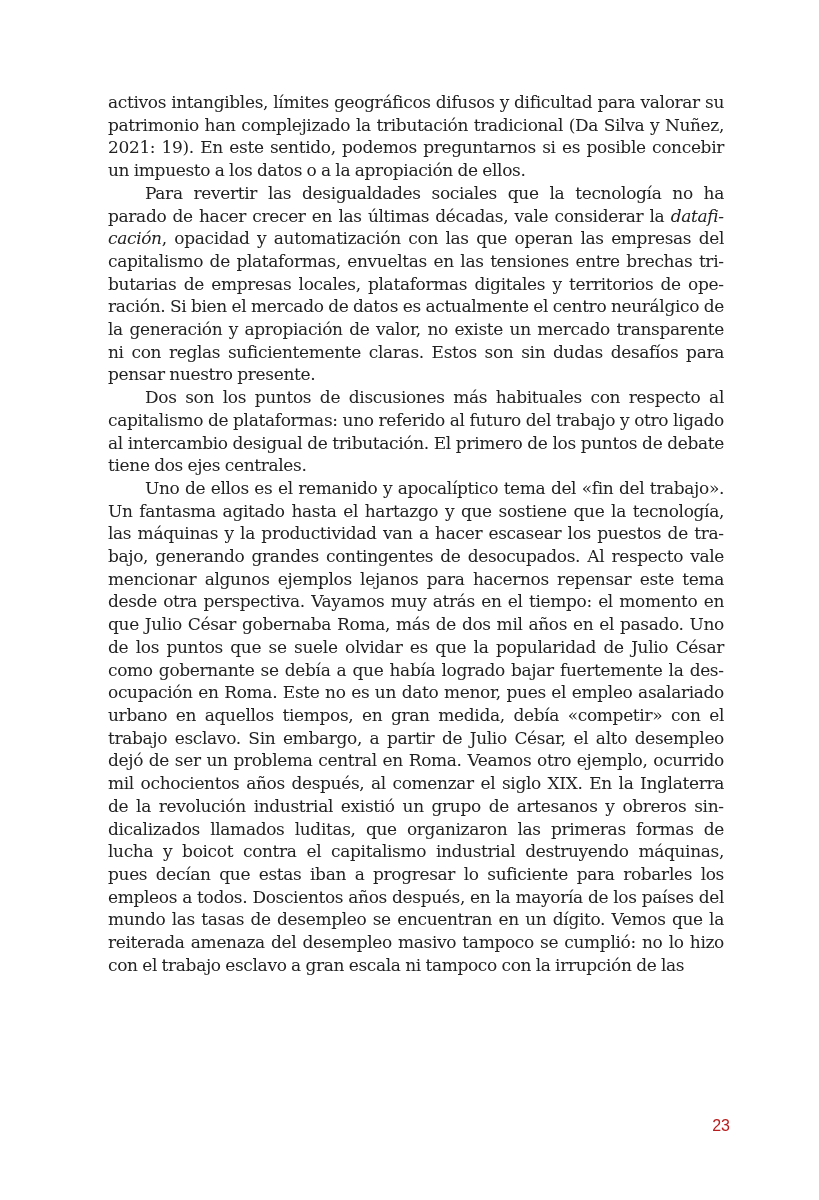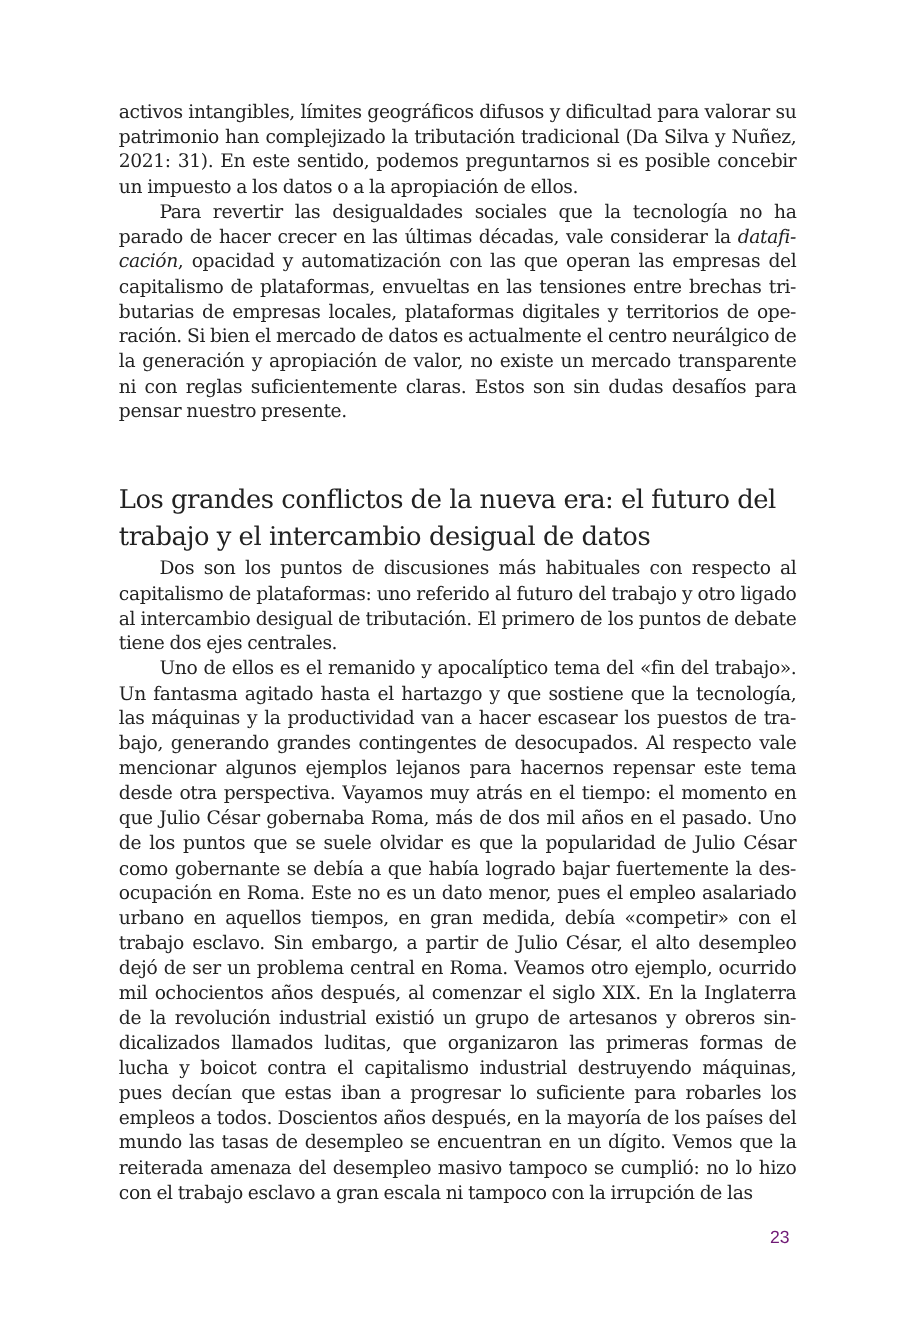--- a/index.html
+++ b/index.html
@@ -44,32 +44,31 @@
       font-size: 23.5px;
       line-height: 32.5px;
       letter-spacing: -0.45px;
       color: #222222;
     }
     .page-number {
       position: absolute;
       left: 700px;
       top: 1117px;
       width: 30px;
-      text-align: left;
+      text-align: right;
       font-family: "Liberation Sans", sans-serif;
       font-size: 16px;
-      color: #701a75;
+      color: #b91c1c;
     }
   </style>
 </head>
 <body>
 
 <div class="page">
-  <p class="para"><span>activos intangibles, límites geográficos difusos y dificultad para valorar su patrimonio han complejizado la tributación tradicional (Da Silva y Nuñez, 2021: 31). En este sentido, podemos preguntarnos si es posible concebir un impuesto a los datos o a la apropiación de ellos.</span></p>
+  <p class="para"><span>activos intangibles, límites geográficos difusos y dificultad para valorar su patrimonio han complejizado la tributación tradicional (Da Silva y Nuñez, 2021: 19). En este sentido, podemos preguntarnos si es posible concebir un impuesto a los datos o a la apropiación de ellos.</span></p>
   <p class="para indent"><span>Para revertir las desigualdades sociales que la tecnología no ha parado de hacer crecer en las últimas décadas, vale considerar la </span><em>datafi­cación</em><span>, opacidad y automatización con las que operan las empresas del capitalismo de plataformas, envueltas en las tensiones entre brechas tri­butarias de empresas locales, plataformas digitales y territorios de ope­ración. Si bien el mercado de datos es actualmente el centro neurálgico de la generación y apropiación de valor, no existe un mercado transpa­rente ni con reglas suficientemente claras. Estos son sin dudas desafíos para pensar nuestro presente.</span></p>
 
-  <h2 class="heading">Los grandes conflictos de la nueva era: el futuro del trabajo y el intercambio desigual de datos</h2>
 
   <p class="para indent"><span>Dos son los puntos de discusiones más habituales con respecto al capitalismo de plataformas: uno referido al futuro del trabajo y otro liga­do al intercambio desigual de tributación. El primero de los puntos de debate tiene dos ejes centrales.</span></p>
   <p class="para indent"><span>Uno de ellos es el remanido y apocalíptico tema del «fin del trabajo». Un fantasma agitado hasta el hartazgo y que sostiene que la tecnología, las máquinas y la productividad van a hacer escasear los puestos de tra­bajo, generando grandes contingentes de desocupados. Al respecto vale mencionar algunos ejemplos lejanos para hacernos repensar este tema desde otra perspectiva. Vayamos muy atrás en el tiempo: el momento en que Julio César gobernaba Roma, más de dos mil años en el pasado. Uno de los puntos que se suele olvidar es que la popularidad de Julio César como gobernante se debía a que había logrado bajar fuertemente la des­ocupación en Roma. Este no es un dato menor, pues el empleo asalariado urbano en aquellos tiempos, en gran medida, debía «competir» con el trabajo esclavo. Sin embargo, a partir de Julio César, el alto desempleo dejó de ser un problema central en Roma. Veamos otro ejemplo, ocurrido mil ochocientos años después, al comenzar el siglo XIX. En la Inglaterra de la revolución industrial existió un grupo de artesanos y obreros sin­dicalizados llamados luditas, que organizaron las primeras formas de lucha y boicot contra el capitalismo industrial destruyendo máquinas, pues decían que estas iban a progresar lo suficiente para robarles los empleos a todos. Doscientos años después, en la mayoría de los países del mundo las tasas de desempleo se encuentran en un dígito. Vemos que la reiterada amenaza del desempleo masivo tampoco se cumplió: no lo hizo con el trabajo esclavo a gran escala ni tampoco con la irrupción de las</span></p>
 </div>
 
 <div class="page-number">23</div>
 
 </body></html>

